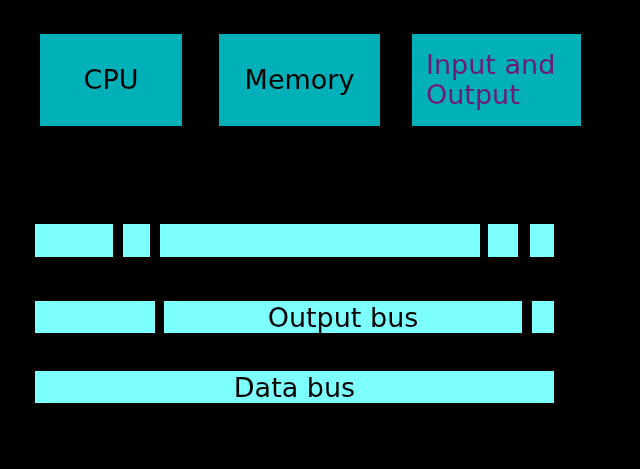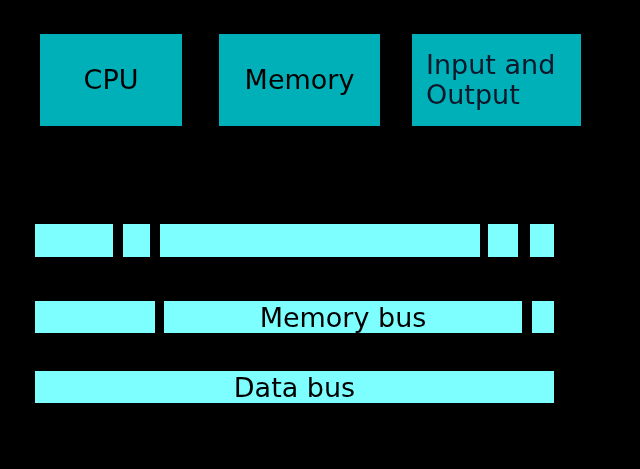--- a/index.html
+++ b/index.html
@@ -70,36 +70,36 @@
 </style>
 </head>
 <body style="background: rgb(0, 0, 0);">
 
 <div id="diagram-root" style="background: rgb(0, 0, 0);">
 
   <div class="component-box" style="left: 38px; top: 32px; width: 146px; height: 96px; background: rgb(0, 176, 185); border-color: rgb(0, 0, 0); color: rgb(0, 0, 0);">CPU</div>
 
   <div class="component-box" style="left: 217px; top: 32px; width: 165px; height: 96px; background: rgb(0, 176, 185); border-color: rgb(0, 0, 0); color: rgb(0, 0, 0);">Memory</div>
 
-  <div class="component-box align-left" style="left: 410px; top: 32px; width: 173px; height: 96px; background: rgb(0, 176, 185); border-color: rgb(0, 0, 0); color: #0f172a;">Input and
+  <div class="component-box align-left" style="left: 410px; top: 32px; width: 173px; height: 96px; background: rgb(0, 176, 185); border-color: rgb(0, 0, 0); color: #701a75;">Input and
 Output</div>
 
   <div class="bus-row" style="left: 0px; top: 222px; width: 640px; height: 37px;">
     <div class="bus-segment" style="left: 33px; width: 82px; background: rgb(125, 255, 255); border-color: rgb(0, 0, 0);"></div>
     <div class="bus-segment" style="left: 121px; width: 31px; background: rgb(125, 255, 255); border-color: rgb(0, 0, 0);"></div>
     <div class="bus-segment" style="left: 158px; width: 324px; background: rgb(125, 255, 255); border-color: rgb(0, 0, 0);"></div>
     <div class="bus-segment" style="left: 486px; width: 34px; background: rgb(125, 255, 255); border-color: rgb(0, 0, 0);"></div>
     <div class="bus-segment" style="left: 528px; width: 28px; background: rgb(125, 255, 255); border-color: rgb(0, 0, 0);"></div>
   </div>
 
   <div class="bus-row" style="left: 0px; top: 299px; width: 640px; height: 36px;">
     <div class="bus-segment" style="left: 33px; width: 124px; background: rgb(125, 255, 255); border-color: rgb(0, 0, 0);"></div>
     <div class="bus-segment" style="left: 162px; width: 362px; background: rgb(125, 255, 255); border-color: rgb(0, 0, 0);"></div>
     <div class="bus-segment" style="left: 530px; width: 26px; background: rgb(125, 255, 255); border-color: rgb(0, 0, 0);"></div>
-    <div class="bus-label" style="left: 162px; width: 362px; color: rgb(0, 0, 0);">Memory bus</div>
+    <div class="bus-label" style="left: 162px; width: 362px; color: rgb(0, 0, 0);">Output bus</div>
   </div>
 
   <div class="bus-row" style="left: 0px; top: 369px; width: 640px; height: 36px;">
     <div class="bus-segment" style="left: 33px; width: 523px; background: rgb(125, 255, 255); border-color: rgb(0, 0, 0);"></div>
     <div class="bus-label" style="left: 33px; width: 523px; color: rgb(0, 0, 0);">Data bus</div>
   </div>
 
 </div>
 
 </body></html>

